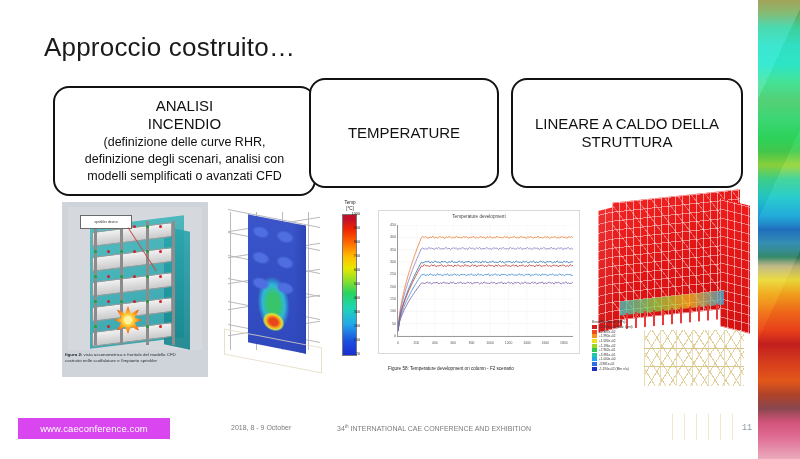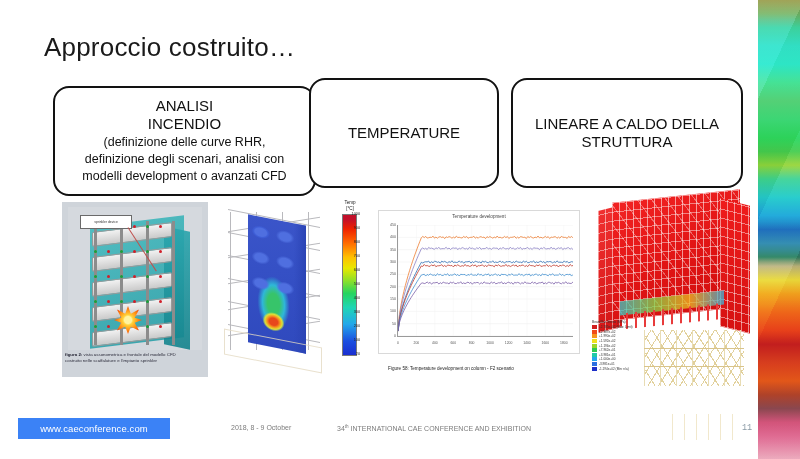--- a/index.html
+++ b/index.html
@@ -163,21 +163,21 @@
   }
   #fig4 .femframe .hb{position:absolute;left:0;width:100%;height:1px;background:#d9c48a;}
   #fig4 .legend{position:absolute;left:0;top:128px;width:56px;}
   #fig4 .legend .lt{font-size:3.2px;color:#333;margin-bottom:1px;}
   #fig4 .legend .row{display:flex;align-items:center;gap:2px;height:4.6px;}
   #fig4 .legend .sw{width:5px;height:4px;flex:none;}
   #fig4 .legend .lv{font-size:3.1px;color:#333;white-space:nowrap;}
 
   
   .footer-logo{position:absolute;left:18px;top:418px;width:152px;height:21px;
-    background:#3b82f6;display:flex;align-items:center;justify-content:center;}
+    background:#d946ef;display:flex;align-items:center;justify-content:center;}
   .footer-logo span{color:#fff;font-size:9.5px;letter-spacing:.1px;}
   .footer-date{position:absolute;left:231px;top:424px;font-size:7px;color:#7b7b7b;}
   .footer-conf{position:absolute;left:337px;top:424px;font-size:7px;color:#7b7b7b;}
   .footer-conf sup{font-size:4.6px;}
   .page-num{position:absolute;left:742px;top:423px;font-size:8.5px;color:#8a9aa5;font-family:Liberation Mono, monospace;}
   .footer-marks{position:absolute;left:672px;top:414px;width:62px;height:26px;
     background:repeating-linear-gradient(90deg,#efe4c4 0 1.5px,rgba(0,0,0,0) 1.5px 12px);
     opacity:.85;}
 </style>
 </head>
@@ -185,21 +185,21 @@
 
 <div class="slide">
 
   <div class="title">Approccio costruito…</div>
 
   <div class="box" id="box1">
     <div class="hdr">ANALISI</div>
     <div class="hdr">INCENDIO</div>
     <div class="sub">(definizione delle curve RHR,</div>
     <div class="sub">definizione degli scenari, analisi con</div>
-    <div class="sub">modelli development o avanzati CFD</div>
+    <div class="sub">modelli semplificati o avanzati CFD</div>
   </div>
 
   <div class="box" id="box2">
     <div class="hdr">TEMPERATURE</div>
   </div>
 
   <div class="box" id="box3">
     <div class="hdr">LINEARE A CALDO DELLA</div>
     <div class="hdr">STRUTTURA</div>
   </div>

